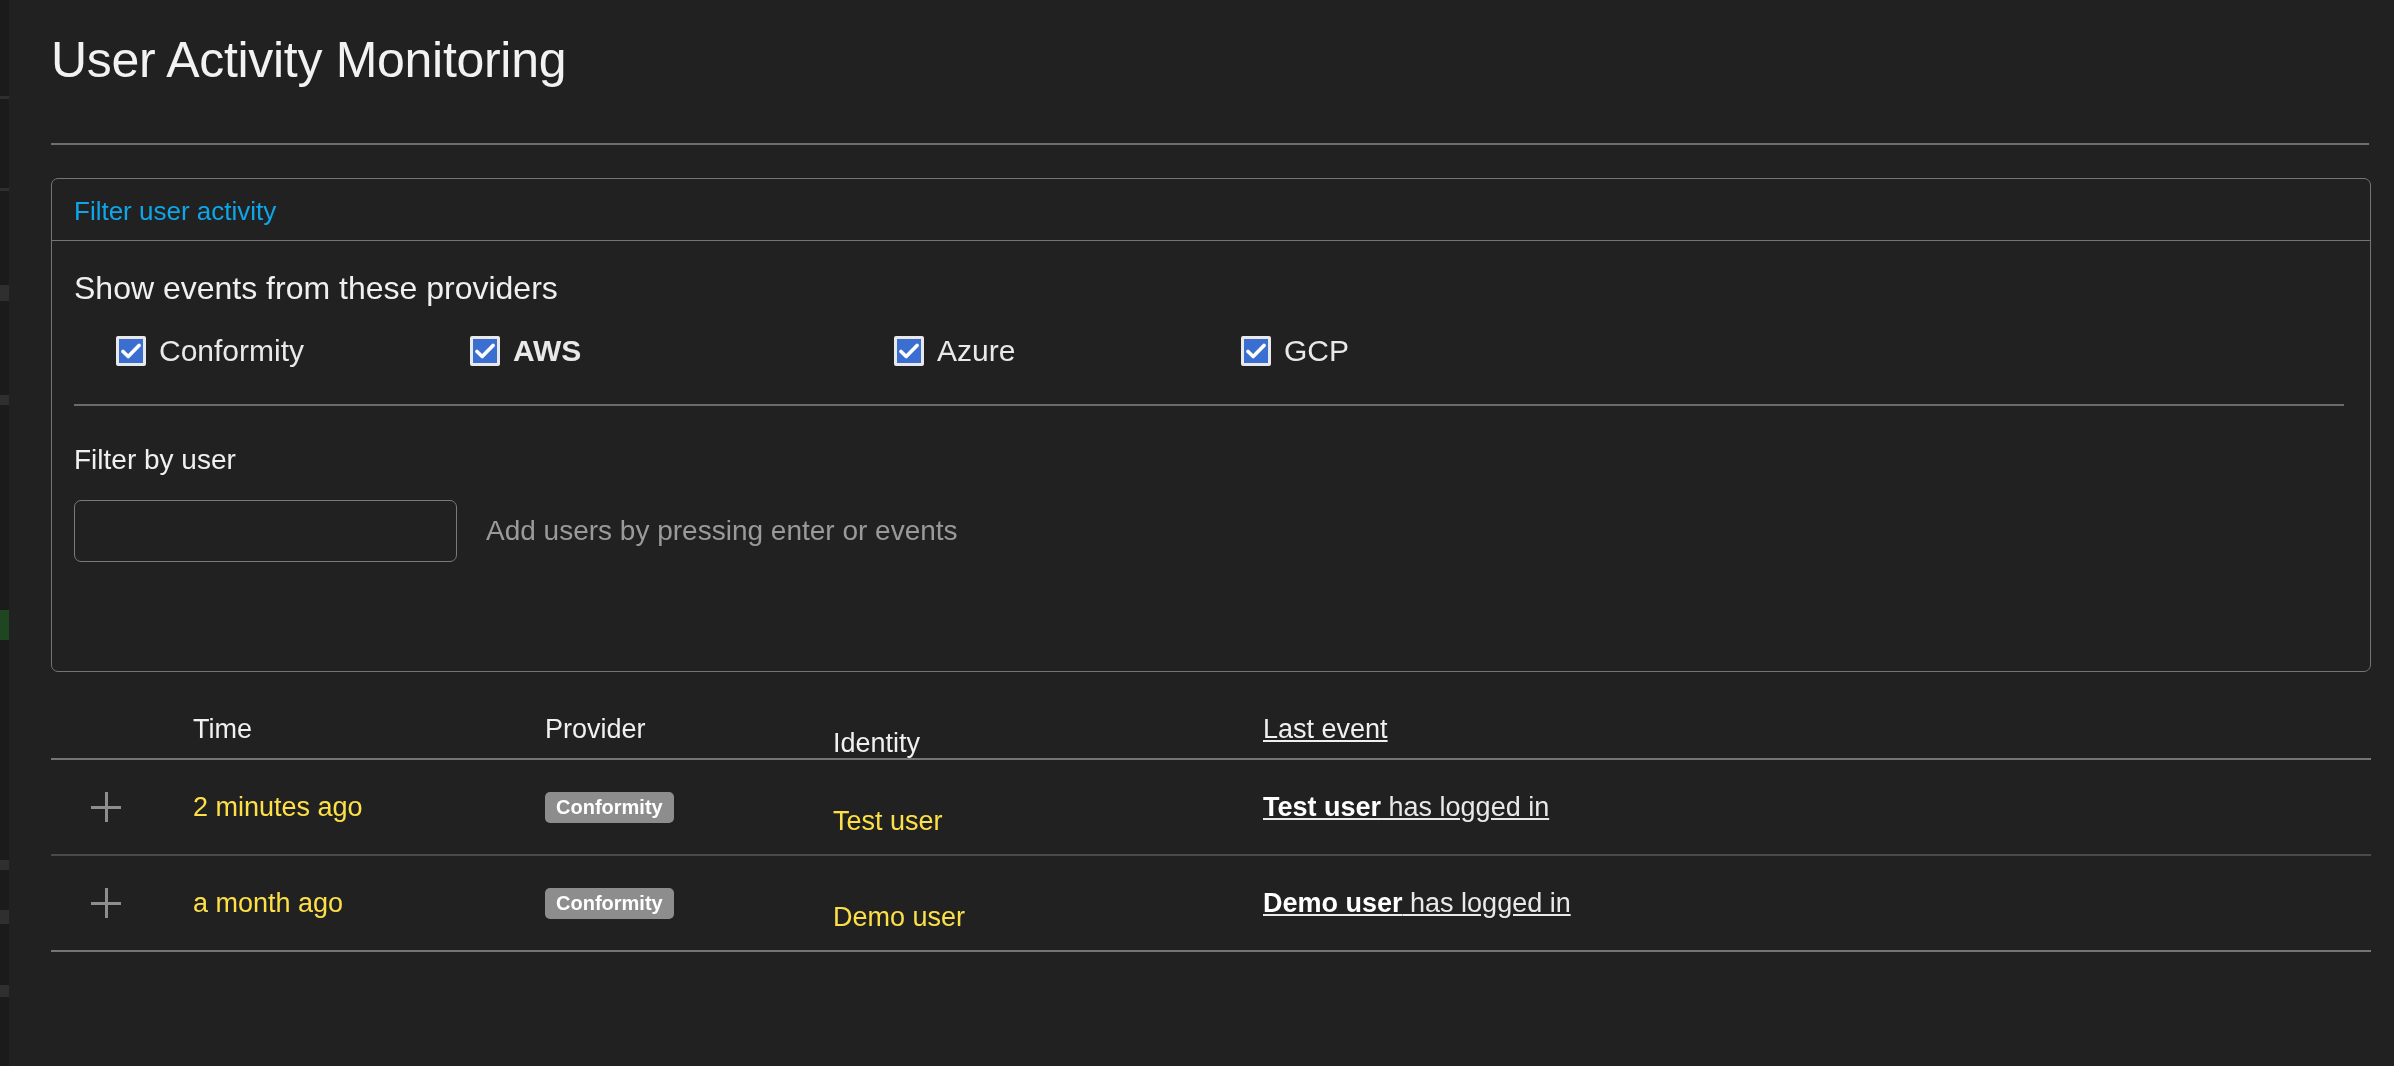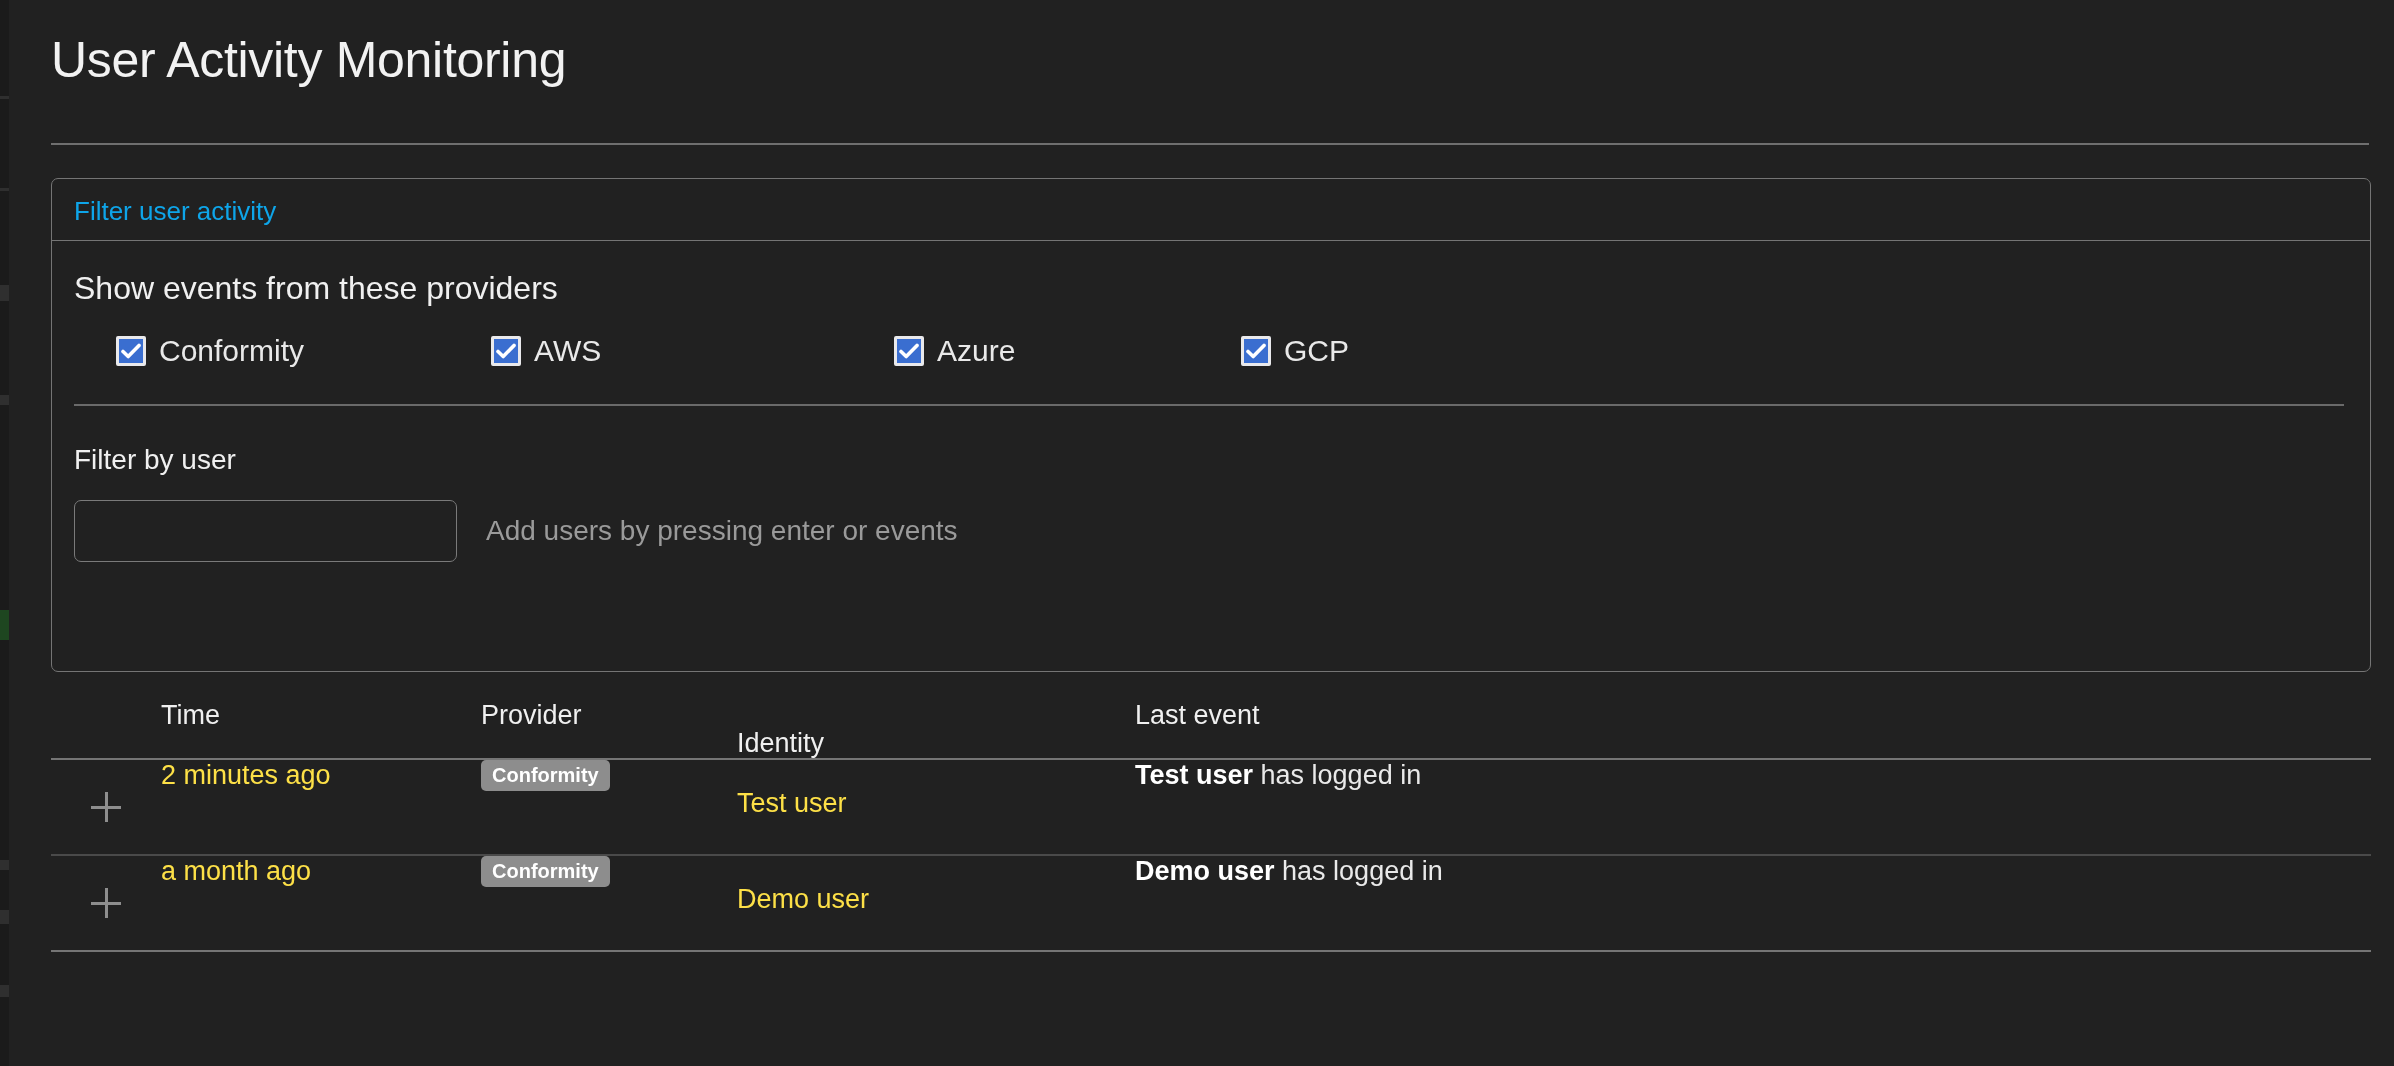--- a/index.html
+++ b/index.html
@@ -112,21 +112,21 @@
 
   .provider-item {
     position: absolute;
     top: 0;
     display: flex;
     align-items: center;
     height: 44px;
     cursor: pointer;
   }
   .provider-item:nth-child(1) { left: 42px; }
-  .provider-item:nth-child(2) { left: 417px; }
+  .provider-item:nth-child(2) { left: 396px; font-weight: bold; }
   .provider-item:nth-child(3) { left: 820px; }
   .provider-item:nth-child(4) { left: 1167px; }
 
   .checkbox {
     position: relative;
     width: 30px;
     height: 30px;
     flex: 0 0 30px;
     background: #3a6ed0;
     border: 3px solid #e9e9ec;
@@ -192,36 +192,38 @@
   .events-table {
     position: absolute;
     left: 42px;
     top: 700px;
     width: 2320px;
   }
 
   .t-row {
     position: relative;
     display: flex;
+    align-items: center;
     height: 96px;
+    gap: 32px;
   }
   .t-row.header {
     height: 60px;
     border-bottom: 2px solid #757575;
   }
   .t-row.body {
     border-bottom: 2px solid #4a4a4a;
   }
   .t-row.body.last { border-bottom: 2px solid #757575; }
 
   .c-expand { width: 110px; flex: 0 0 110px; display:flex; align-items:center; justify-content:center; }
   .c-time   { width: 320px; flex: 0 0 320px; }
   .c-prov   { width: 256px; flex: 0 0 256px; }
   .c-ident  { width: 398px; flex: 0 0 398px; margin-top: 28px; }
-  .c-event  { flex: 1 1 auto; }
+  .c-event  { flex: 1 1 auto; text-decoration: underline; }
 
   .t-row.header .c-time,
   .t-row.header .c-prov,
   .t-row.header .c-ident,
   .t-row.header .c-event {
     font-size: 27px;
     color: #f0f0f0;
     font-weight: 400;
   }
 

